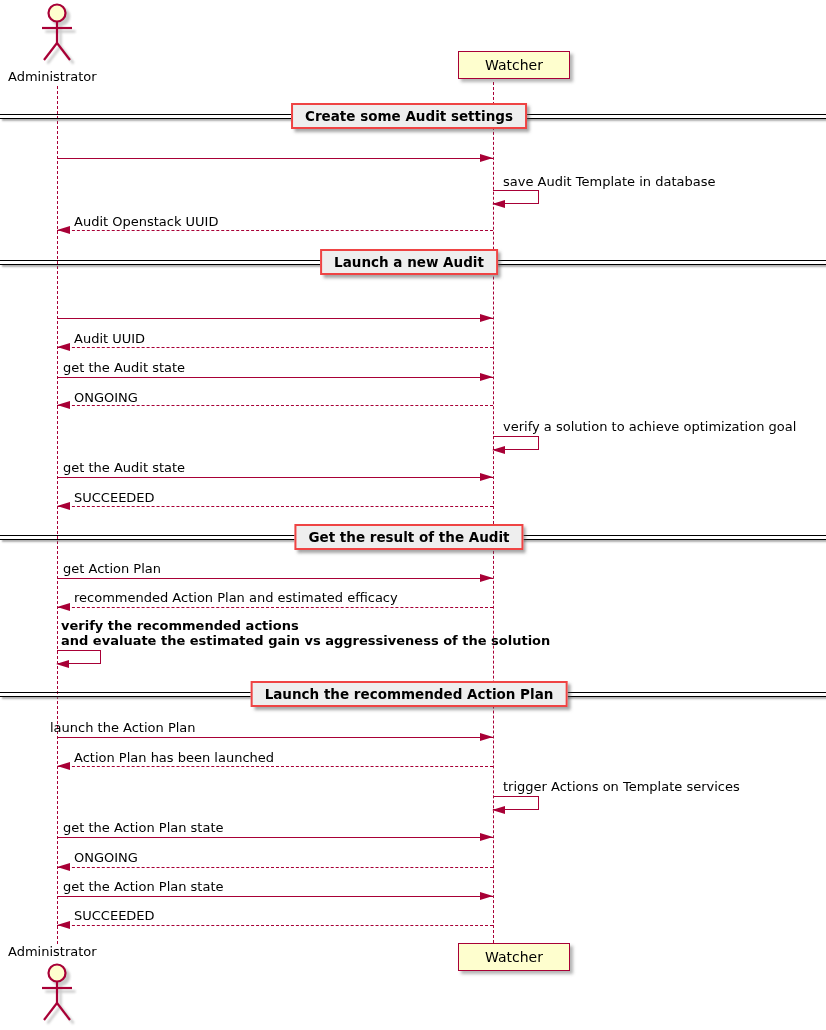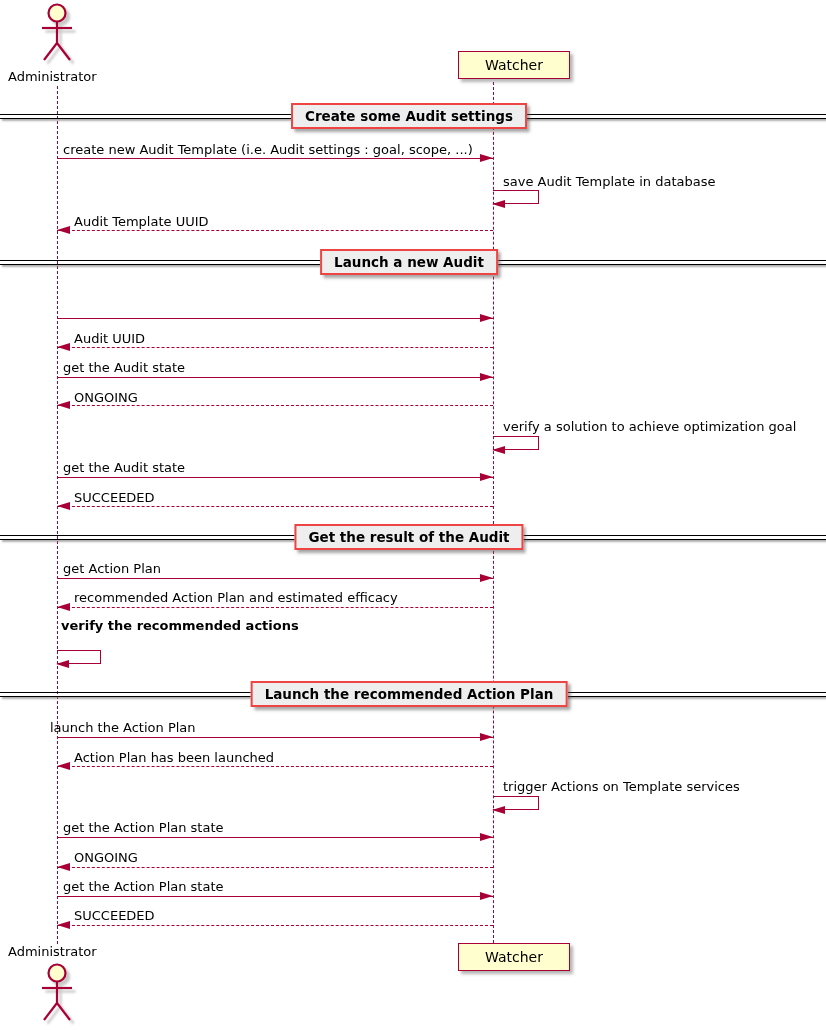--- a/index.html
+++ b/index.html
@@ -76,27 +76,26 @@
         <line x1="25" y1="41" x2="38" y2="58"></line>
     </g>
   </svg>
   <div class="actor-label" style="left:8px; top:69px;">Administrator</div>
 
   <div class="participant" style="left:458px; top:51px;">Watcher</div>
 
   <div class="divider-line" style="top:114px;"></div>
   <div class="divider-box" style="top:116px;">Create some Audit settings</div>
 
-  <div class="msg-label" style="left:63px; top:142px;">create new Audit Template (i.e. Audit settings : goal, scope, ...)</div>
   <div class="arrow-r" style="top:158px;"></div>
 
   <div class="msg-label" style="left:503px; top:174px;">save Audit Template in database</div>
   <div class="self-loop" style="left:493px; top:190px;"></div>
 
-  <div class="msg-label" style="left:74px; top:214px;">Audit Template UUID</div>
+  <div class="msg-label" style="left:74px; top:214px;">Audit Openstack UUID</div>
   <div class="arrow-l" style="top:230px;"></div>
 
   <div class="divider-line" style="top:260px;"></div>
   <div class="divider-box" style="top:262px;">Launch a new Audit</div>
 
   <div class="arrow-r" style="top:318px;"></div>
 
   <div class="msg-label" style="left:74px; top:331px;">Audit UUID</div>
   <div class="arrow-l" style="top:347px;"></div>
 
@@ -119,20 +118,21 @@
   <div class="divider-box" style="top:537px;">Get the result of the Audit</div>
 
   <div class="msg-label" style="left:63px; top:561px;">get Action Plan</div>
   <div class="arrow-r" style="top:578px;"></div>
 
   <div class="msg-label" style="left:74px; top:590px;">recommended Action Plan and estimated efficacy</div>
   <div class="arrow-l" style="top:607px;"></div>
 
   <div class="msg-label" style="left:61px; top:618px;font-weight:bold;">
     <span>verify the recommended actions</span>
+    <span>and evaluate the estimated gain vs aggressiveness of the solution</span>
   </div>
   <div class="self-loop" style="left:57px; top:650px; width:43px;"></div>
 
   <div class="divider-line" style="top:692px;"></div>
   <div class="divider-box" style="top:694px;">Launch the recommended Action Plan</div>
 
   <div class="msg-label" style="left:50px; top:720px;">launch the Action Plan</div>
   <div class="arrow-r" style="top:737px;"></div>
 
   <div class="msg-label" style="left:74px; top:750px;">Action Plan has been launched</div>

